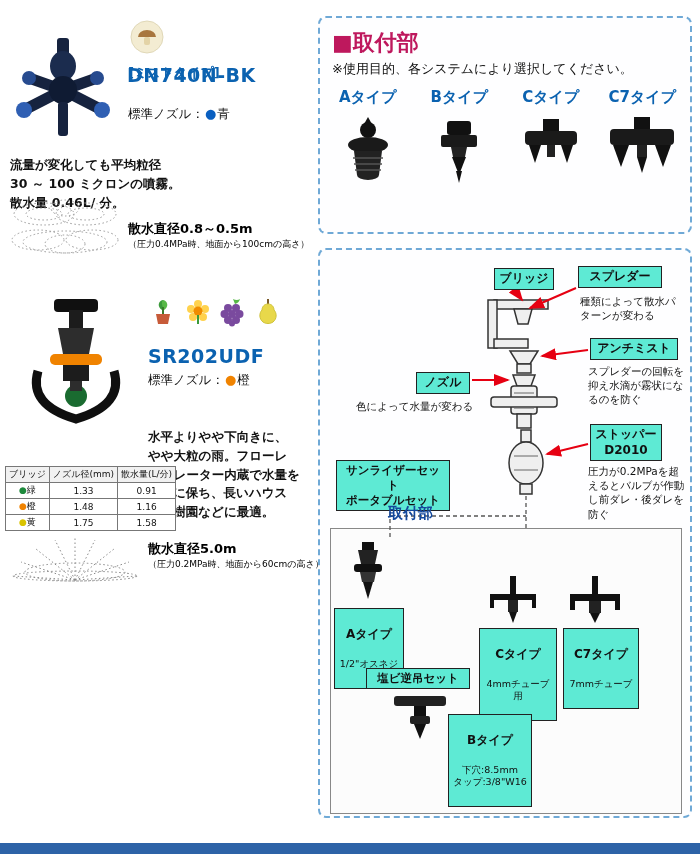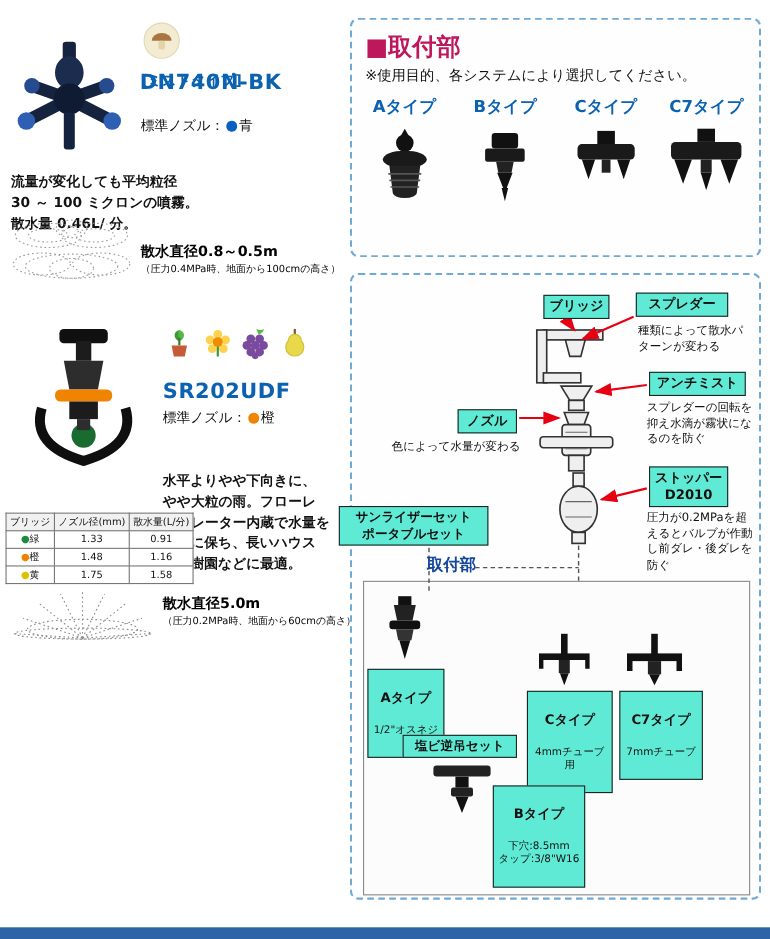--- a/index.html
+++ b/index.html
@@ -315,21 +315,21 @@
   <div class="lbl" style="left:494px;top:268px;width:60px">ブリッジ</div>
   <div class="lbl" style="left:578px;top:266px;width:84px">スプレダー</div>
   <div class="ldesc" style="left:580px;top:294px;width:98px">種類によって散水パターンが変わる</div>
   <div class="lbl" style="left:590px;top:338px;width:88px">アンチミスト</div>
   <div class="ldesc" style="left:588px;top:364px;width:98px">スプレダーの回転を抑え水滴が霧状になるのを防ぐ</div>
   <div class="lbl" style="left:416px;top:372px;width:54px">ノズル</div>
   <div class="ldesc" style="left:356px;top:399px;white-space:nowrap">色によって水量が変わる</div>
   <div class="lbl" style="left:590px;top:424px;width:72px">ストッパー
 D2010</div>
   <div class="ldesc" style="left:588px;top:464px;width:98px">圧力が0.2MPaを超えるとバルブが作動し前ダレ・後ダレを防ぐ</div>
-  <div class="lbl" style="left:308px;top:460px;width:136px;font-size:11.5px">サンライザーセット
+  <div class="lbl" style="left:336px;top:460px;width:114px;font-size:11.5px">サンライザーセット
 ポータブルセット</div>
   <div class="mount-word" style="left:388px;top:504px">取付部</div>
 
   <div class="inner-box" style="left:330px;top:528px;width:352px;height:286px"></div>
 
   <div class="part" style="left:342px;top:540px">
     <svg width="52" height="62" viewBox="0 0 52 62">
       <rect x="20" y="2" width="12" height="8" fill="#111"></rect>
       <path d="M16 10 h20 l-3 14 h-14 z" fill="#222"></path>
       <rect x="12" y="24" width="28" height="8" rx="3" fill="#111"></rect>

